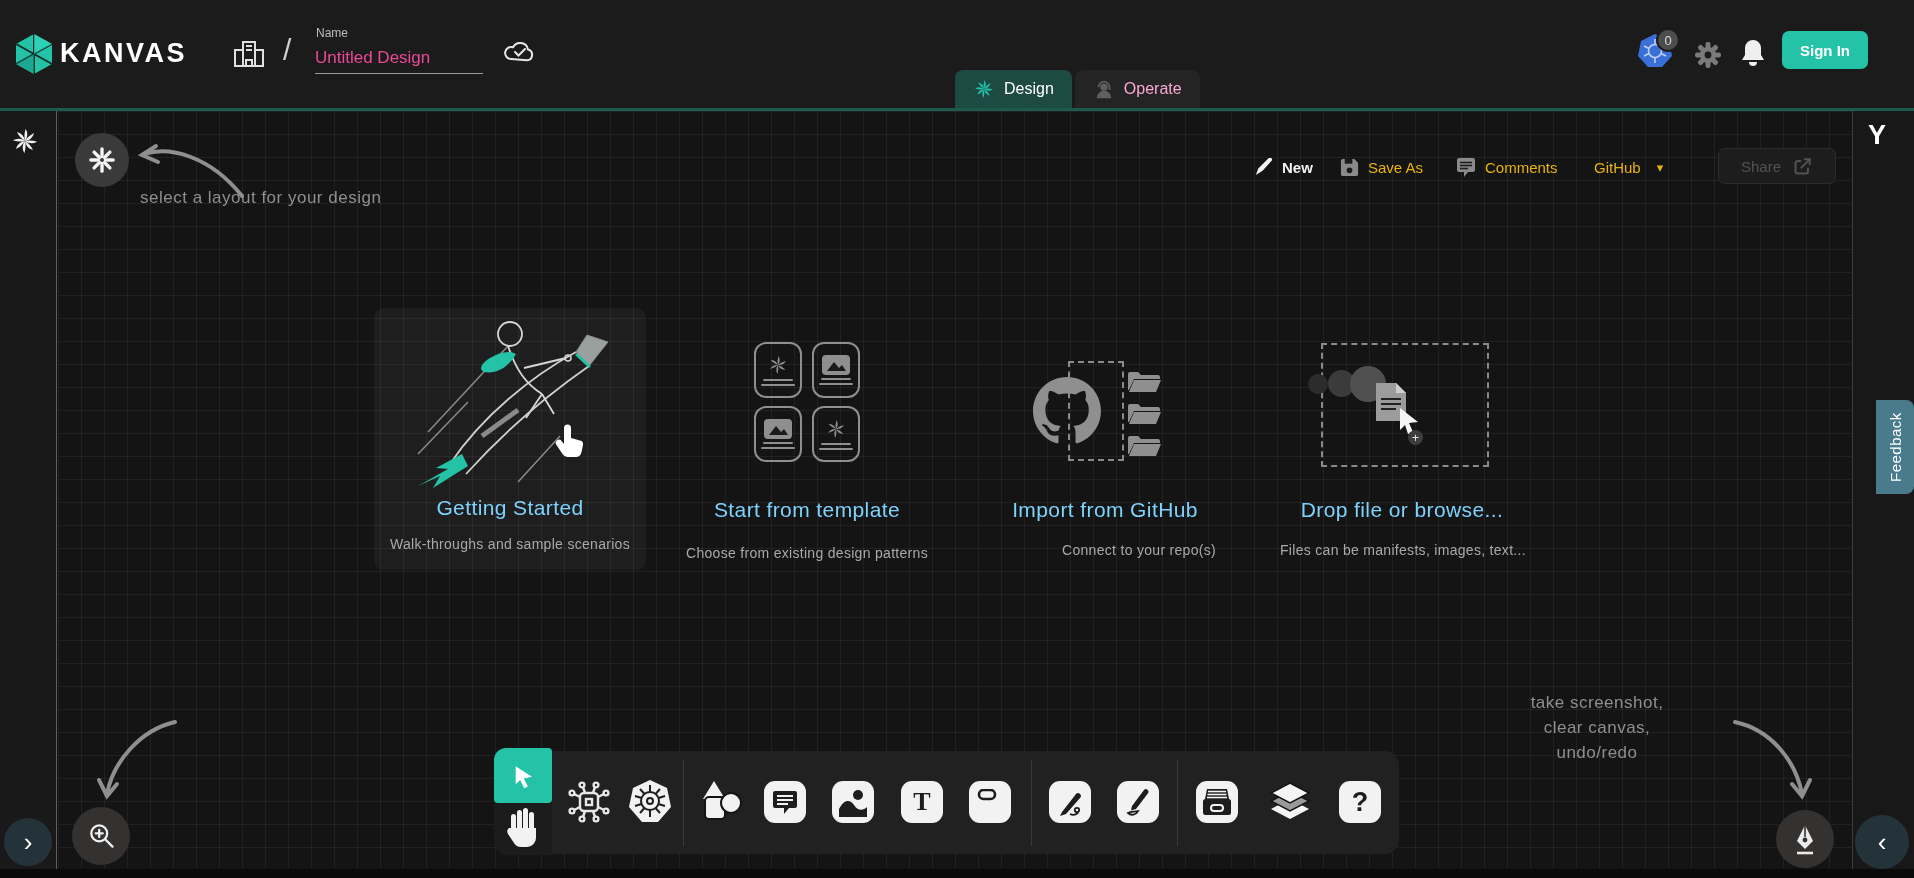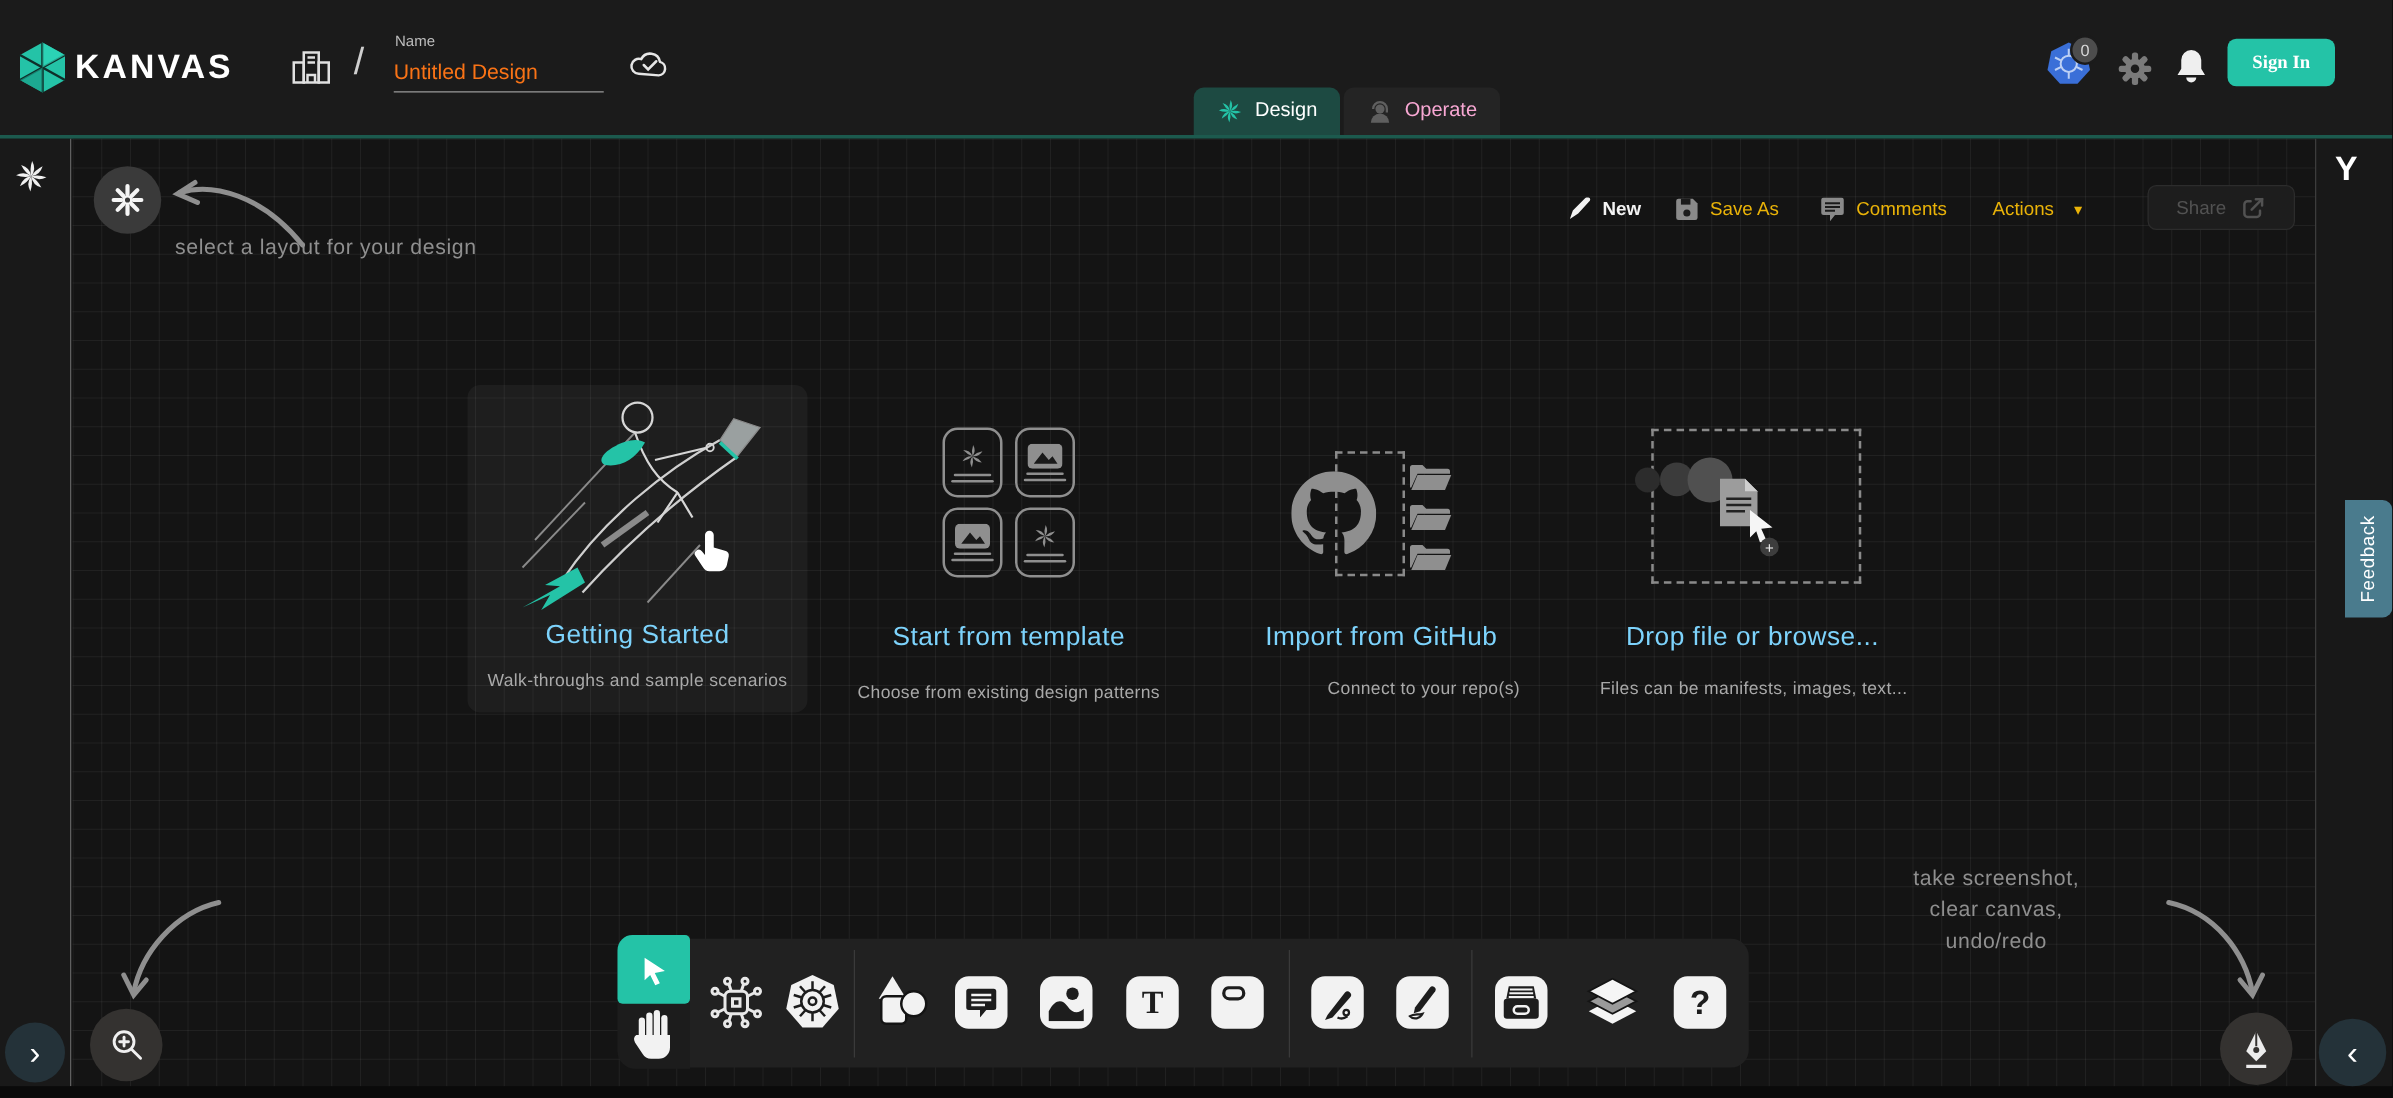--- a/index.html
+++ b/index.html
@@ -8,33 +8,33 @@
         font-family:"Liberation Sans",sans-serif;background:#131313;}
   .abs{position:absolute;}
 
   
   .header{position:absolute;left:0;top:0;width:1914px;height:108px;background:#1b1b1b;}
   .brand-text{position:absolute;left:60px;top:38px;font-size:27px;font-weight:800;
               letter-spacing:2.5px;color:#fff;}
   .slash{position:absolute;left:283px;top:33px;font-size:30px;font-weight:300;color:#cfcfcf;}
   .name-label{position:absolute;left:316px;top:26px;font-size:12px;color:#bdbdbd;}
   .name-input{position:absolute;left:315px;top:42px;width:168px;height:32px;background:transparent;
-              border:none;border-bottom:1px solid #9a9a9a;color:#f97316;font-size:17px;
+              border:none;border-bottom:1px solid #9a9a9a;color:#ec4899;font-size:17px;
               font-family:"Liberation Sans",sans-serif;outline:none;padding:0;}
   .tabs{position:absolute;left:955px;top:70px;display:flex;gap:3px;}
   .tab{height:38px;display:flex;align-items:center;gap:9px;padding:0 18px;
        border-radius:8px 8px 0 0;font-size:16px;cursor:pointer;}
   .tab.active{background:#1d4a42;color:#fff;}
   .tab.inactive{background:#242424;color:#f9a8d4;}
   .avatar-badge{position:absolute;left:1656px;top:28px;width:24px;height:24px;border-radius:50%;
                 background:#4d4d4d;border:2px solid #1b1b1b;color:#d8d8d8;font-size:13px;
                 display:flex;align-items:center;justify-content:center;}
   .signin-btn{position:absolute;left:1782px;top:31px;width:86px;height:38px;border:none;
               border-radius:7px;background:#24c3a7;color:#fff;font-size:15px;font-weight:700;
-              font-family:Liberation Serif, serif;cursor:pointer;}
+              font-family:Liberation Sans, sans-serif;cursor:pointer;}
   .teal-line{position:absolute;left:0;top:108px;width:1914px;height:3px;background:#1c5a4e;}
 
   
   .left-strip{position:absolute;left:0;top:111px;width:57px;height:758px;background:#191919;
               border-right:1px solid #5f5f5f;}
   .right-strip{position:absolute;left:1852px;top:111px;width:62px;height:758px;background:#181818;
                border-left:1px solid #3c3c3c;}
   .bottom-strip{position:absolute;left:0;top:869px;width:1914px;height:9px;background:#0a0a0a;}
 
   
@@ -367,21 +367,21 @@
       <path d="M1 2 q0-2 2-2 h14 q2 0 2 2 v10 q0 2-2 2 h-5 l-4 5 v-5 h-5 q-2 0-2-2 z" fill="#8a8a8a"></path>
       <g stroke="#1b1b1b" stroke-width="1.6">
           <line x1="4" y1="4.5" x2="16" y2="4.5"></line>
         <line x1="4" y1="7.5" x2="16" y2="7.5"></line>
           <line x1="4" y1="10.5" x2="12" y2="10.5"></line>
         </g>
     </svg>
     <span>Comments</span>
   </div>
   <div class="action-item" style="left:1594px;gap:16px">
-    <span>Actions</span>
+    <span>GitHub</span>
     <span style="font-size:13px">▾</span>
   </div>
   <div class="share-box">
     <span>Share</span>
     <svg width="20" height="20" viewBox="0 0 24 24" fill="none" stroke="#525252" stroke-width="2.4" stroke-linecap="round">
       <path d="M10 14 L20 4"></path>
         <path d="M14 4 h6 v6"></path>
       <path d="M9 6 h-3 a3 3 0 0 0 -3 3 v9 a3 3 0 0 0 3 3 h9 a3 3 0 0 0 3 -3 v-3"></path>
     </svg>
   </div>

